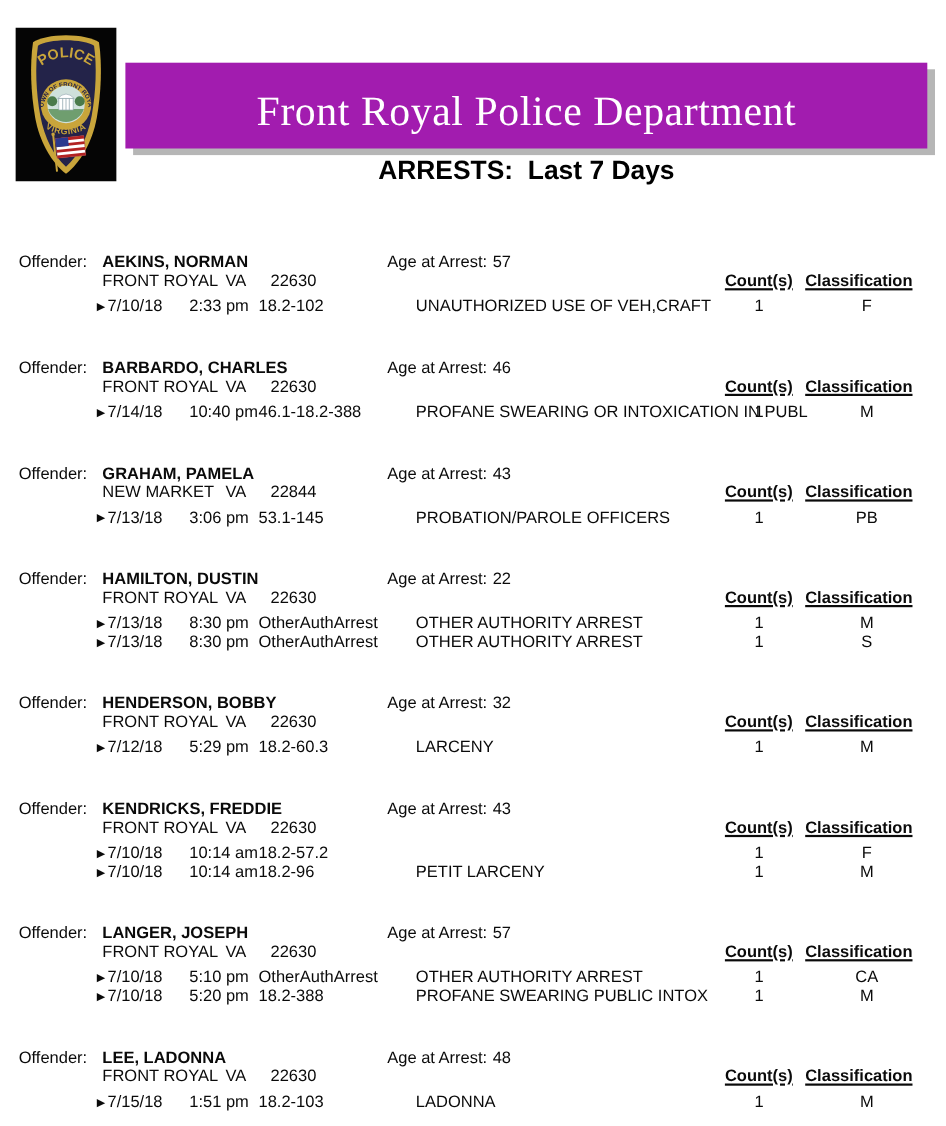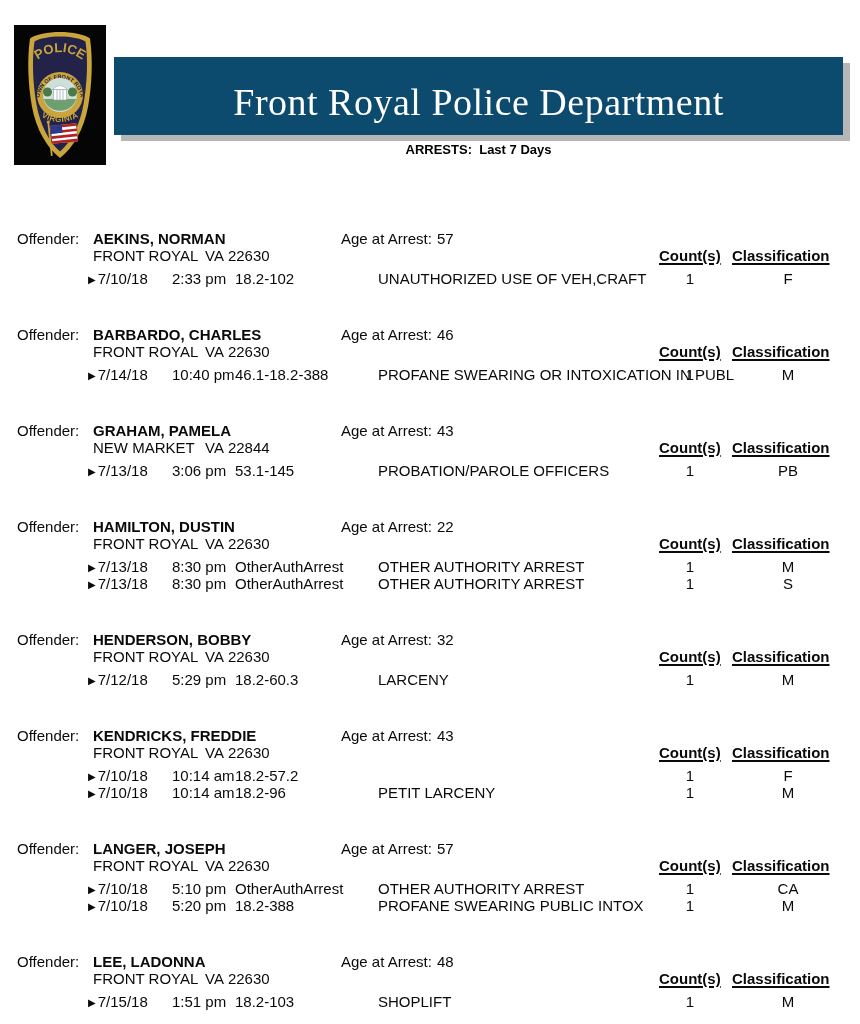--- a/index.html
+++ b/index.html
@@ -7,48 +7,48 @@
     width:860px; height:1024px; background:#ffffff; overflow:hidden;
     font-family:"Liberation Sans", sans-serif; color:#0a0a0a;
     -webkit-font-smoothing:antialiased;
   }
   .page { position:relative; width:860px; height:1024px; }
 
   
   .badge-box { position:absolute; left:14px; top:25px; width:92px; height:140px; }
   .banner {
     position:absolute; left:114px; top:57px; width:729px; height:78px;
-    background:#0c4a6e; box-shadow:7px 6px 0 #b6b6b6;
+    background:#a21caf; box-shadow:7px 6px 0 #b6b6b6;
     display:flex; align-items:center; justify-content:center;
     box-sizing:border-box; padding-top:12px;
   }
   .banner-title {
     font-family:"Liberation Serif", serif; font-size:38px; color:#ffffff;
     white-space:pre; letter-spacing:0.5px;
   }
   .subtitle {
     position:absolute; left:114px; top:142px; width:729px;
-    text-align:center; font-size:13px; font-weight:bold; color:#000;
+    text-align:center; font-size:24px; font-weight:bold; color:#000;
     white-space:pre;
   }
 
   
   .records { position:absolute; left:0; top:230px; width:860px; }
   .record { position:relative; margin-bottom:39px; }
   .rline { position:relative; height:17px; font-size:15px; line-height:17px; }
   .rline span { position:absolute; top:0; white-space:pre; }
   .l-offender { left:17px; }
   .l-name { left:93px; font-weight:bold; }
-  .l-age { left:341px; }
+  .l-age { left:352px; }
   .l-age .age-val { position:static; margin-left:5px; }
   .l-age .age-lbl { position:static; }
   .l-addr { left:93px; }
   .l-addr .city { position:static; display:inline-block; min-width:112px; }
   .l-addr .state { position:static; }
-  .l-addr .zip { position:static; margin-left:4px;text-align:right; }
+  .l-addr .zip { position:static; margin-left:22px;text-align:right; }
   .col-head {
     font-weight:bold; text-decoration:underline;
     text-decoration-thickness:2px; text-underline-offset:2px;
   }
   .h-counts { left:659px; }
   .h-class { left:732px; }
 
   .charges { margin-top:6px; }
   .charge { position:relative; height:17px; font-size:15px; line-height:17px; }
   .charge span { position:absolute; top:0; white-space:pre; }
@@ -310,20 +310,20 @@
     <div class="rline">
       <span class="l-addr"><span class="city">FRONT ROYAL</span><span class="state">VA</span><span class="zip">22630</span></span>
       <span class="col-head h-counts">Count(s)</span>
       <span class="col-head h-class">Classification</span>
     </div>
     <div class="charges">
   <div class="charge">
     <span class="c-date"><span class="c-arrow">▶</span><span style="position:static">7/15/18</span></span>
     <span class="c-time">1:51 pm</span>
     <span class="c-code">18.2-103</span>
-    <span class="c-desc">SHOPLIFT</span>
+    <span class="c-desc">LADONNA</span>
     <span class="c-count">1</span>
     <span class="c-class">M</span>
   </div>
 </div>
   </section>
 </div>
 </div>
 
 </body></html>

